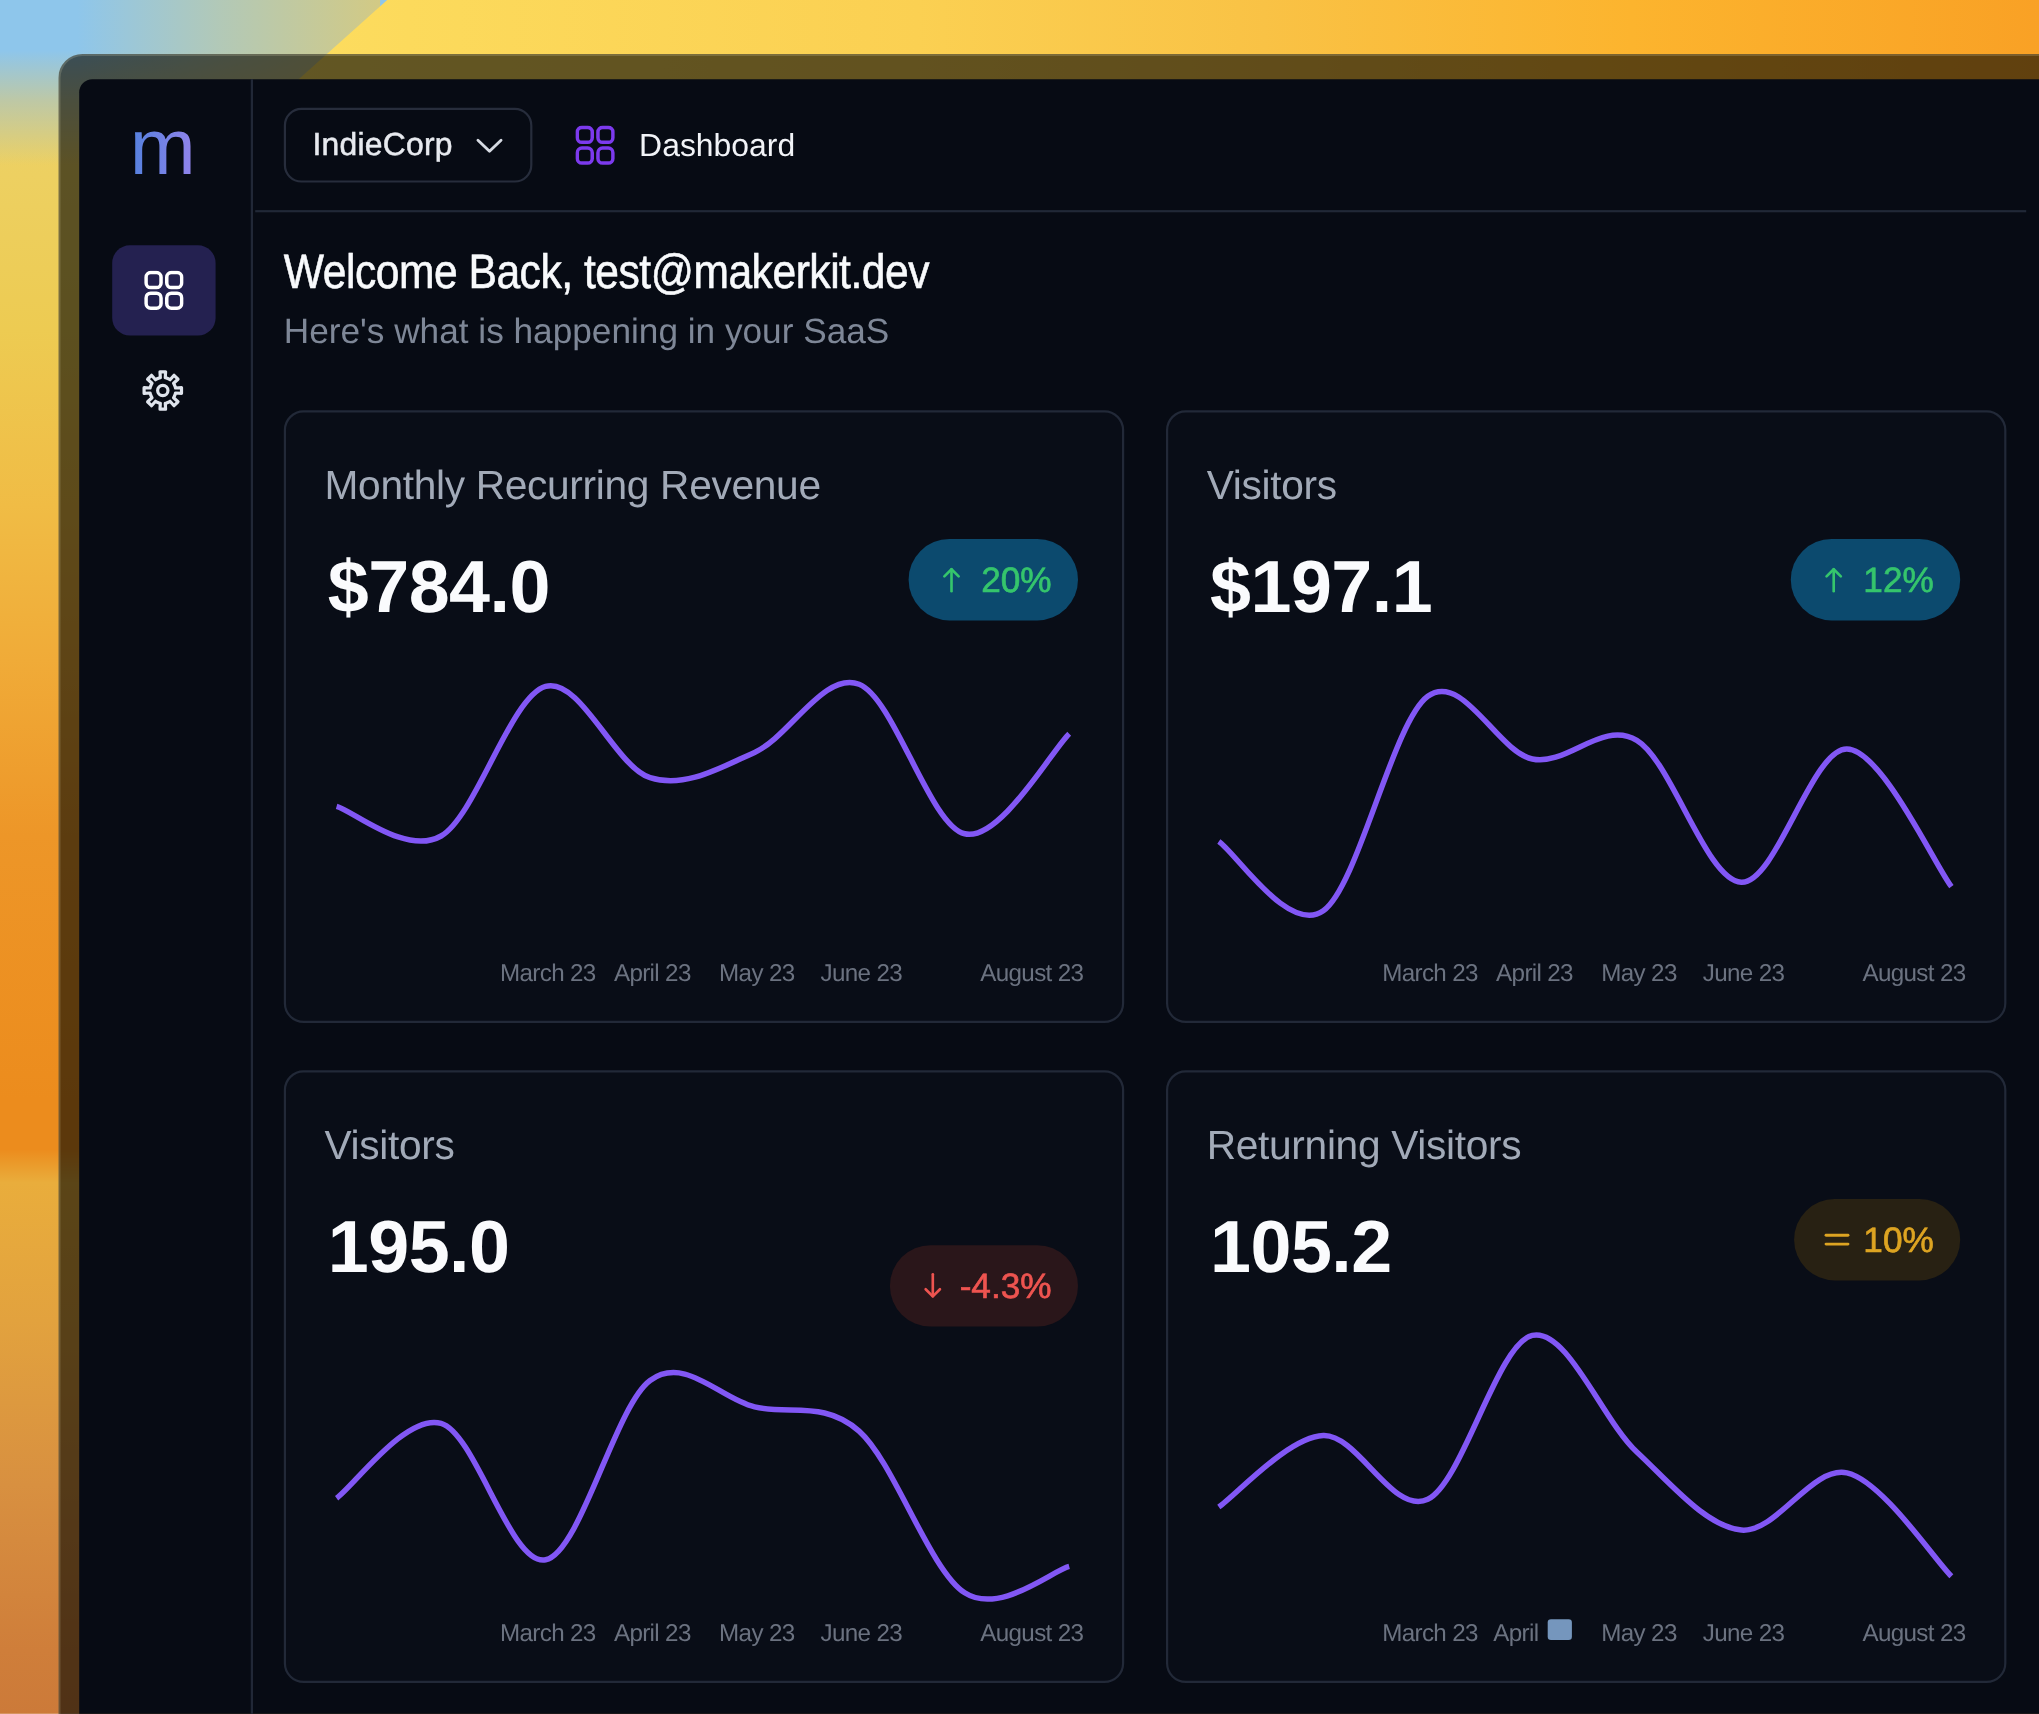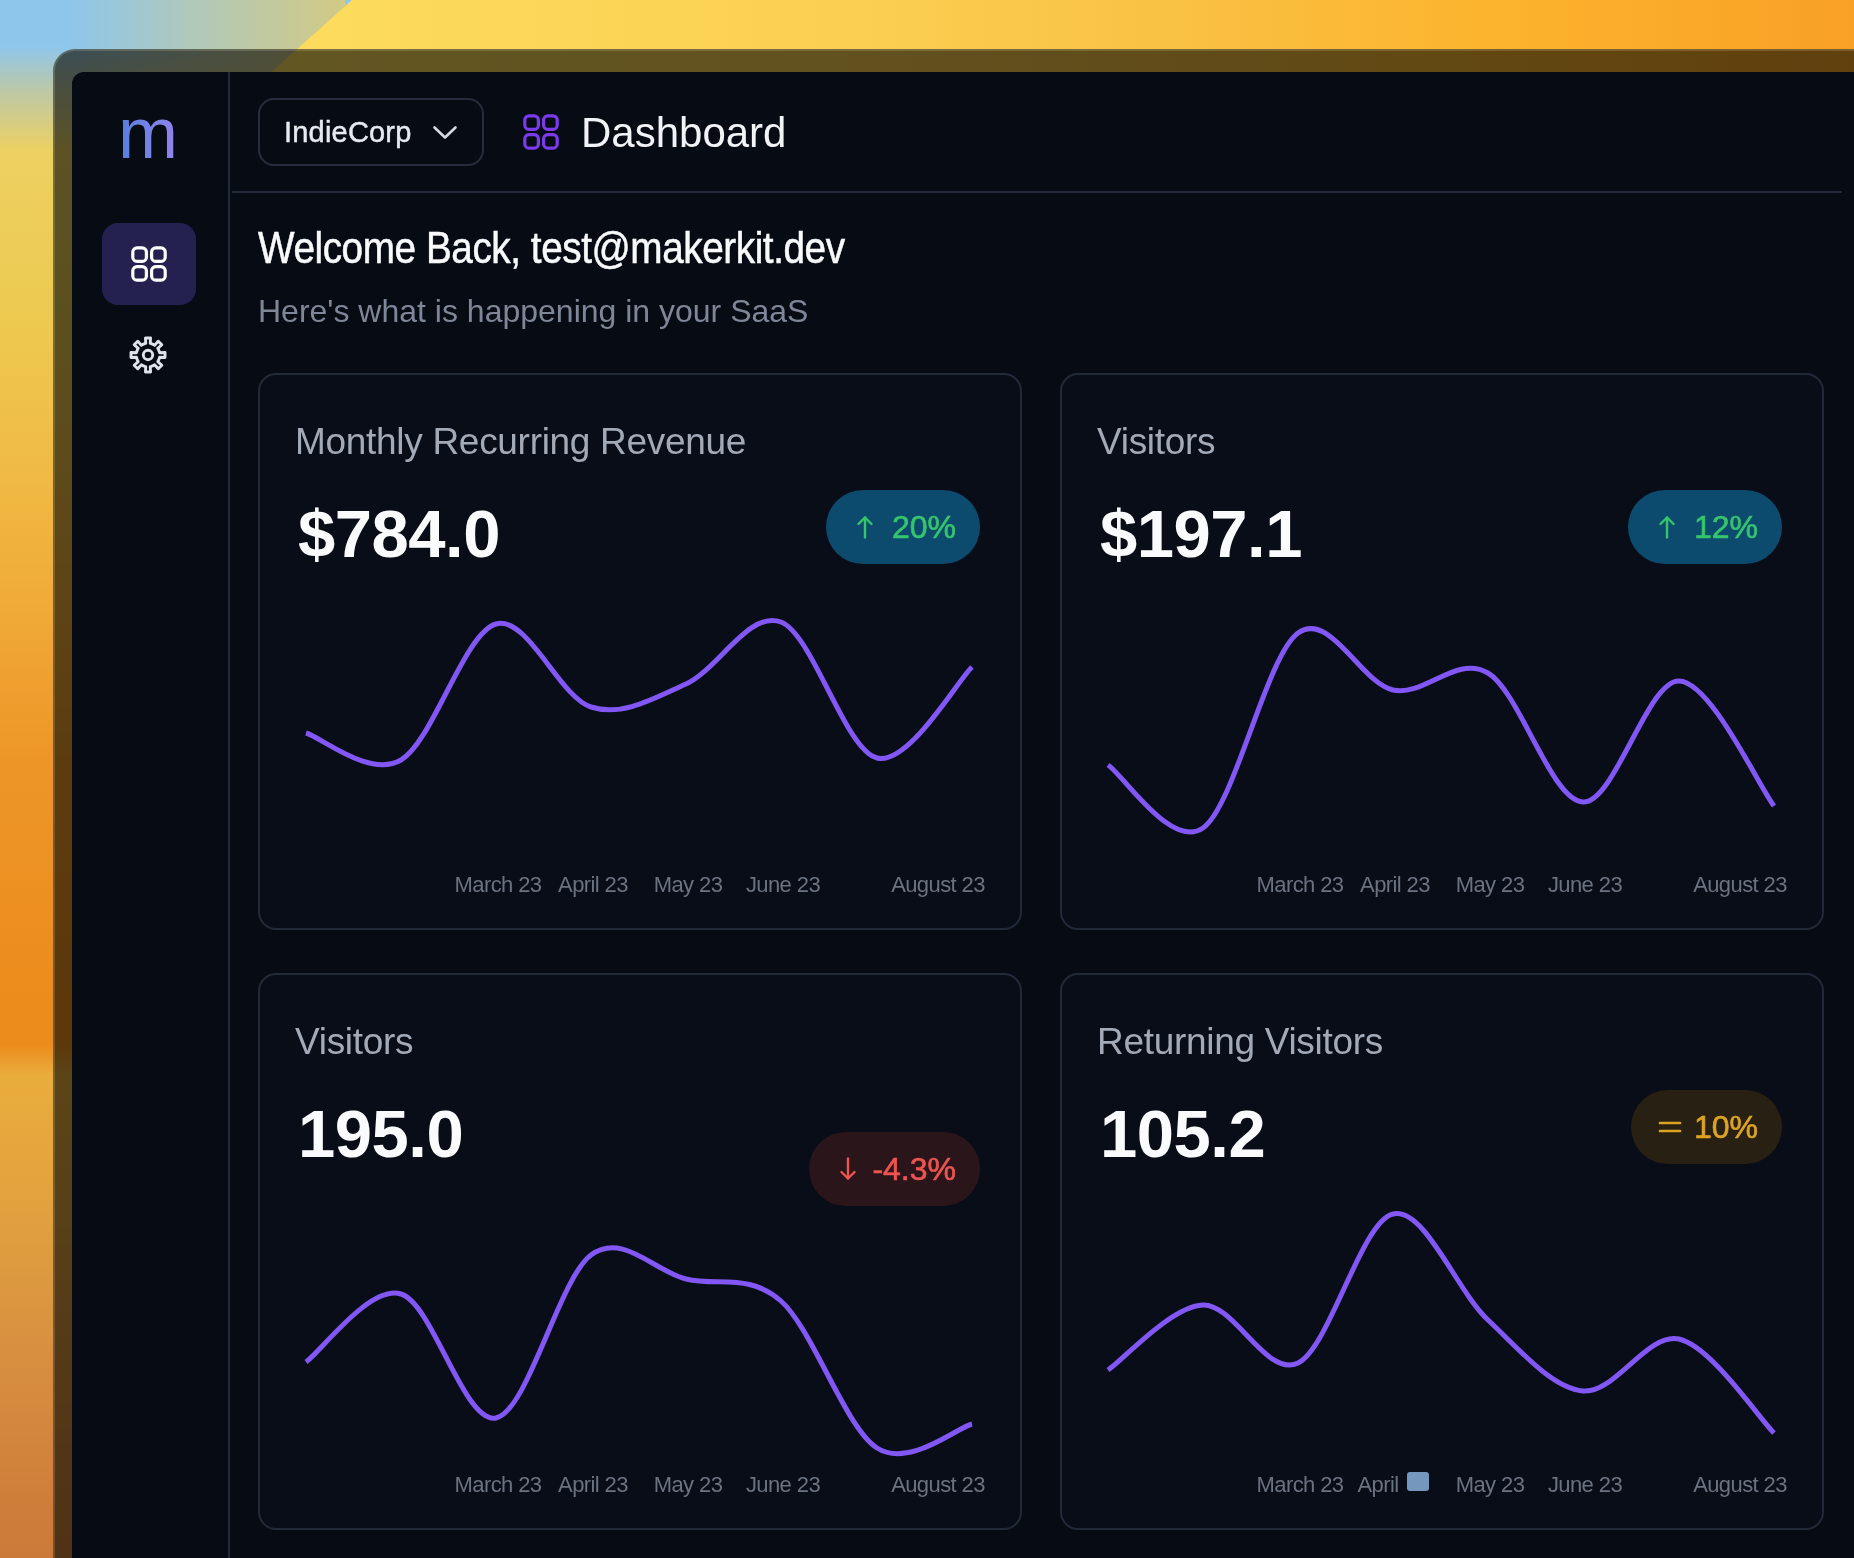--- a/index.html
+++ b/index.html
@@ -25,26 +25,26 @@
   .navbtn { position:absolute; left:30px; top:151px; width:94px; height:82px; background:#242150; border-radius:16px; }
   .navbtn svg { position:absolute; left:29px; top:23px; }
   .gear { position:absolute; left:56px; top:263px; }
 
   
   .topbar { position:absolute; left:160px; top:0; right:12px; height:121px; border-bottom:2px solid #212837; }
   .tenant { position:absolute; left:26px; top:26px; width:226px; height:68px; border:2px solid #272d3c; border-radius:16px;
     color:#e7eaef; font-size:29px; font-weight:400; -webkit-text-stroke:0.45px #e7eaef; display:flex; align-items:center; padding-left:24px; letter-spacing:0.2px;}
   .tenant svg { margin-left:18px; }
   .tb-ico { position:absolute; left:291px; top:42px; }
-  .tb-title { position:absolute; left:349px; top:61px; transform:translateY(-50%); color:#f1f3f7; font-size:42px; font-weight:500; }
+  .tb-title { position:absolute; left:349px; top:61px; transform:translateY(-50%); color:#f1f3f7; font-size:29px; font-weight:500; }
 
   
   .main { position:absolute; left:160px; top:123px; right:0; bottom:0; padding:28px 16px 0 26px; }
   h1 { color:#f8fafc; font-size:44px; font-weight:400; -webkit-text-stroke:0.55px #f8fafc; letter-spacing:-0.5px; transform:scaleX(0.88); transform-origin:left; }
-  .sub { color:#7e8797; font-size:32px; margin-top:20px; }
+  .sub { color:#7e8797; font-size:32px; margin-top:10px; }
   .cards { position:absolute; left:26px; top:178px; display:grid; grid-template-columns:764px 764px; grid-template-rows:557px 557px; column-gap:38px; row-gap:43px; }
   .card { position:relative; border:2px solid #222938; border-radius:18px; background:#090d17; }
   .card .title { position:absolute; left:35px; top:46px; font-size:37px; color:#a2aab8; letter-spacing:-0.3px; }
   .card .value { position:absolute; left:38px; top:120px; font-size:67px; font-weight:700; color:#fafbfd; letter-spacing:-0.5px; }
   .badge { position:absolute; top:115px; right:40px; height:74px; border-radius:37px; display:flex; align-items:center;
     padding:0 24px; font-size:32px; font-weight:400; gap:9px; }
   .badge.green { background:#0c4a6e; color:#35c56c;gap:12px; -webkit-text-stroke:0.6px #35c56c; }
   .badge.red { background:#2a161a; color:#ee5450;margin-top:42px; -webkit-text-stroke:0.6px #ee5450; }
   .badge.yellow { background:#282113; color:#dda422; -webkit-text-stroke:0.6px #dda422; }
   .chart { position:absolute; left:0; top:210px; }

